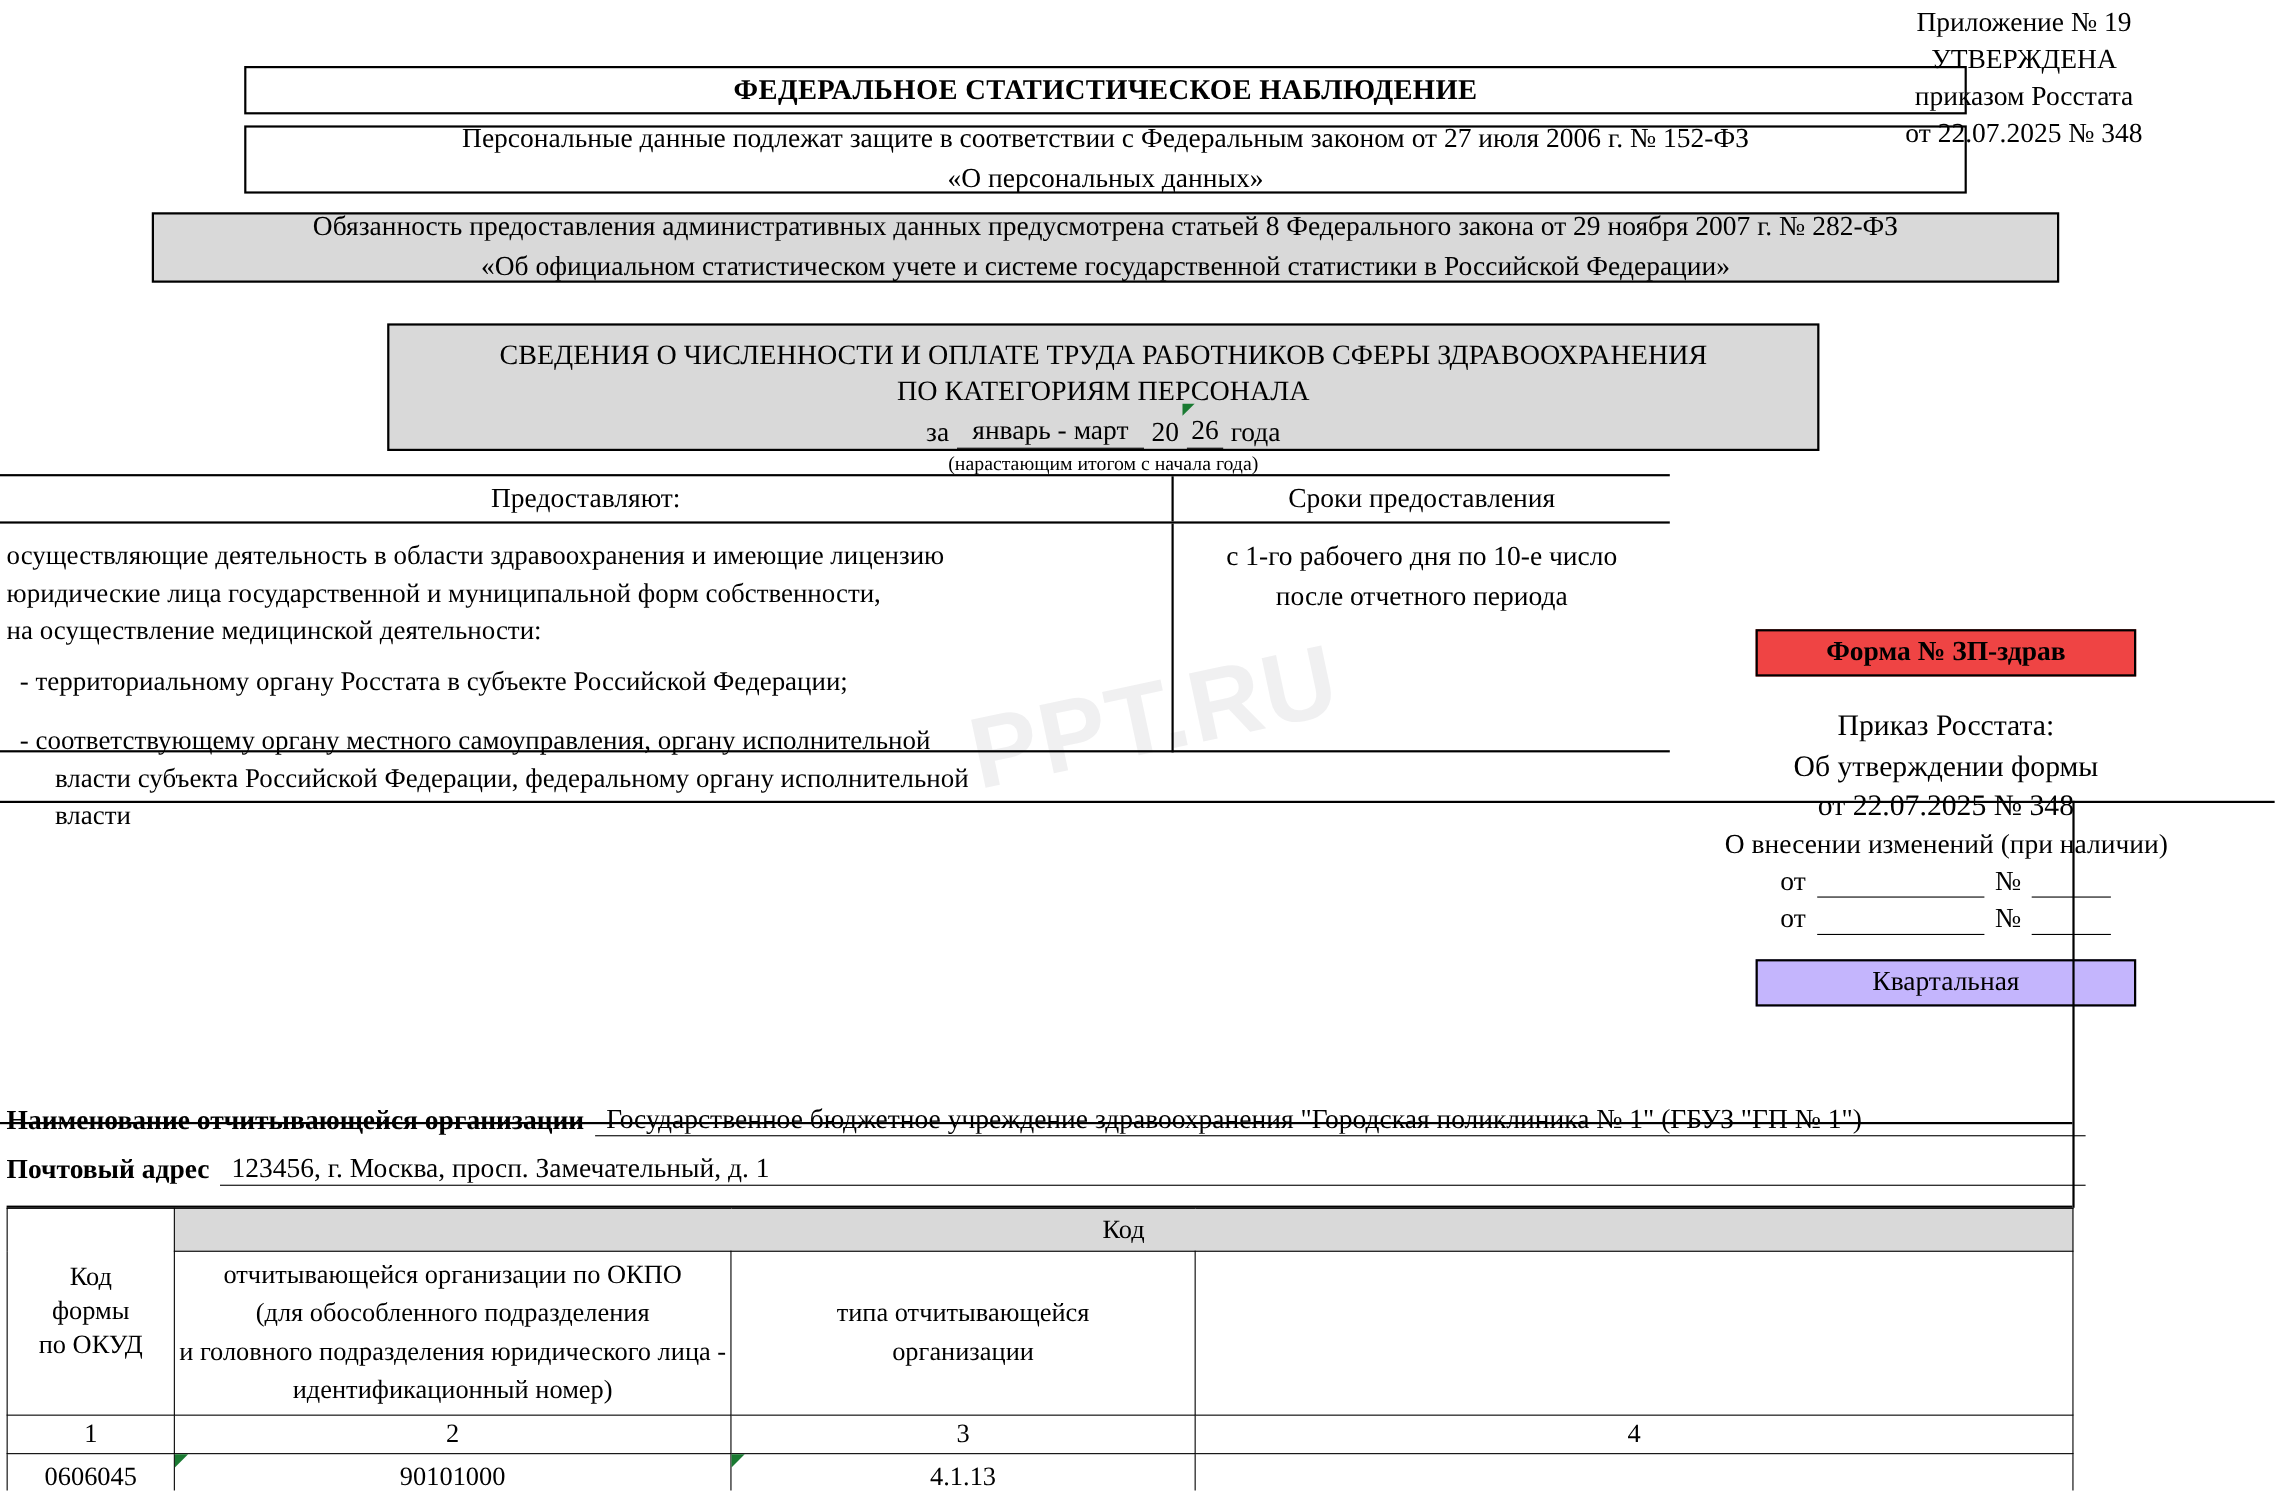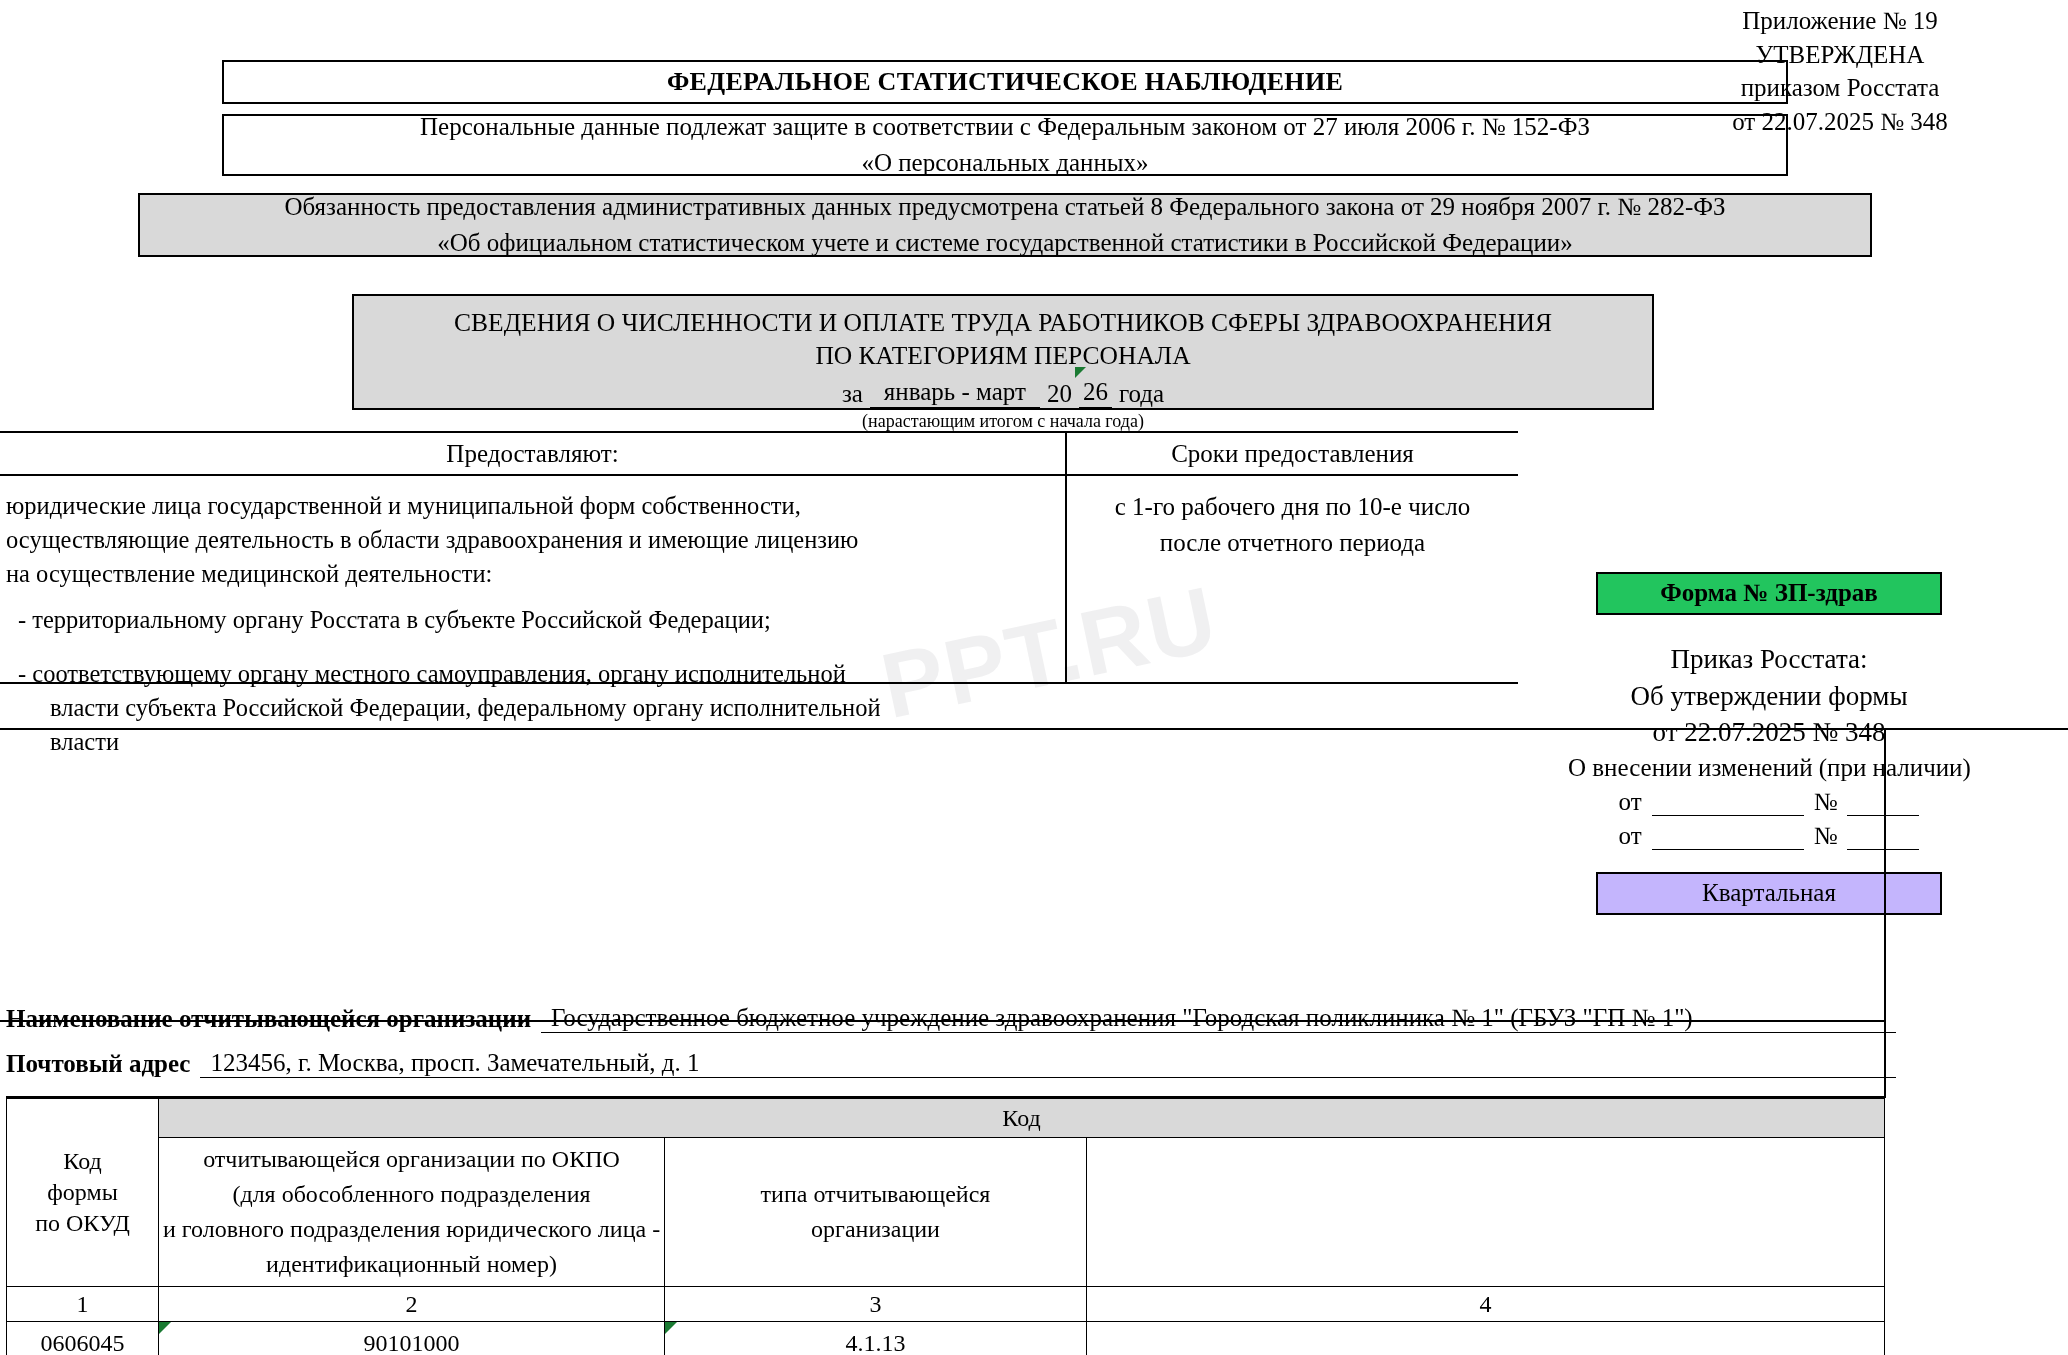--- a/index.html
+++ b/index.html
@@ -190,21 +190,21 @@
   
   .form-block {
     position: absolute;
     left: 1596px;
     top: 572px;
     width: 346px;
     text-align: center;
   }
   .form-name {
     border: 2px solid #000;
-    background: #22c55e;
+    background: #ef4444;
     font-weight: bold;
     font-size: 25px;
     padding: 5px 0 6px 0;
     box-sizing: border-box;
   }
   .order-txt {
     font-size: 27px;
     line-height: 1.36;
     margin-top: 26px;
   }
@@ -362,22 +362,22 @@
     <div class="subnote">(нарастающим итогом с начала года)</div>
   </div>
 
   <div class="provide-table">
     <div class="pt-head">
       <div class="pt-left">Предоставляют:</div>
       <div class="pt-right">Сроки предоставления</div>
     </div>
     <div class="pt-body">
       <div class="pt-left">
+        <div>осуществляющие деятельность в области здравоохранения и имеющие лицензию</div>
         <div>юридические лица государственной и муниципальной форм собственности,</div>
-        <div>осуществляющие деятельность в области здравоохранения и имеющие лицензию</div>
         <div>на осуществление медицинской деятельности:</div>
         <div class="bullet">- территориальному органу Росстата в субъекте Российской Федерации;</div>
         <div class="bullet second">
           <span>- соответствующему органу местного самоуправления, органу исполнительной</span>
           <span class="cont">власти субъекта Российской Федерации, федеральному органу исполнительной</span>
           <span class="cont">власти</span>
         </div>
       </div>
       <div class="pt-right">
         <div>с 1-го рабочего дня по 10-е число</div>

